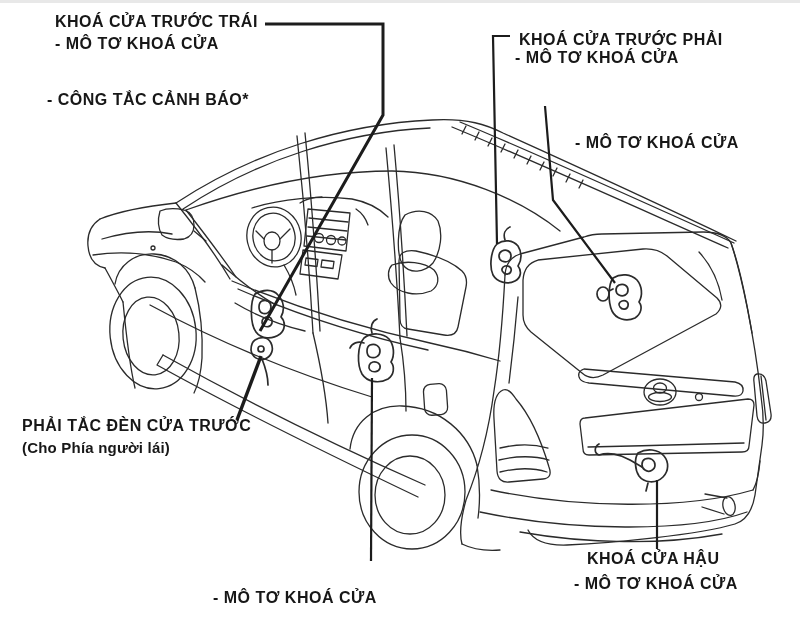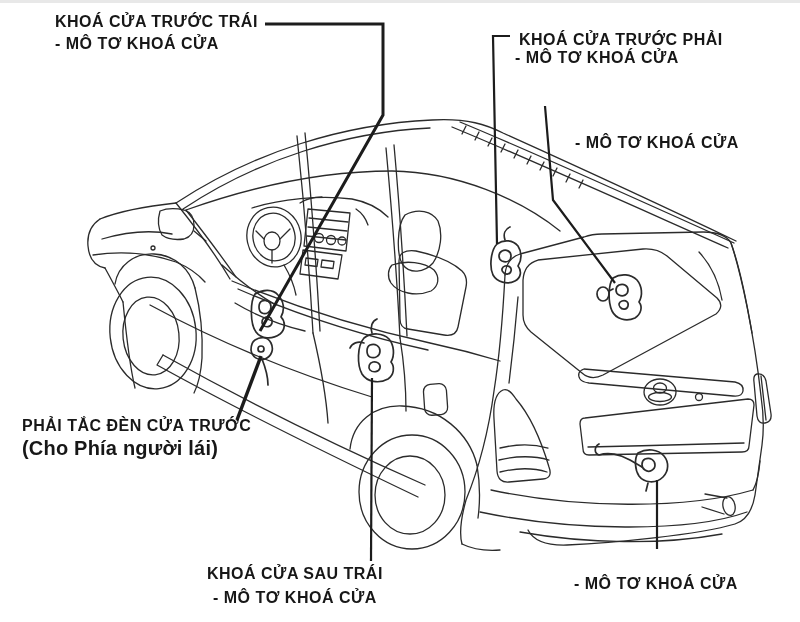--- a/index.html
+++ b/index.html
@@ -5,21 +5,21 @@
   html,body{margin:0;padding:0;background:#e8e8e8;}
   .stage{
     position:relative;width:800px;height:622px;background:#ffffff;
     font-family:"Liberation Sans", sans-serif;overflow:hidden;margin:3px auto;
   }
   .stage svg{position:absolute;left:0;top:0;}
   .lbl{
     position:absolute;white-space:nowrap;color:#171717;
     font-weight:700;font-size:16px;letter-spacing:0.5px;line-height:18px;
   }
-  .lbl.small{font-size:20px;letter-spacing:0.2px;}
+  .lbl.small{font-size:15px;letter-spacing:0.2px;}
 </style>
 </head>
 <body>
 
 <div class="stage">
 
   <svg width="800" height="622" viewBox="0 0 800 622">
     <g stroke="#2b2b2b" fill="none" stroke-width="1.3" stroke-linecap="round" stroke-linejoin="round">
 
       <g>
@@ -186,27 +186,28 @@
         <path stroke-width="2.2" d="M 545,103 L 553,197 L 615,280"></path>
         <path stroke-width="3.4" d="M 237,417 L 261,353"></path>
         <path stroke-width="2.2" d="M 372,375 L 371,558"></path>
         <path stroke-width="2.2" d="M 657,477 L 657,546"></path>
       </g>
     </g>
   </svg>
 
   <div class="lbl" style="left:55px;top:10px">KHOÁ CỬA TRƯỚC TRÁI</div>
   <div class="lbl" style="left:55px;top:32px">- MÔ TƠ KHOÁ CỬA</div>
+  <div class="lbl" style="left:47px;top:88px">- CÔNG TẮC CẢNH BÁO*</div>
 
   <div class="lbl" style="left:519px;top:28px">KHOÁ CỬA TRƯỚC PHẢI</div>
   <div class="lbl" style="left:515px;top:46px">- MÔ TƠ KHOÁ CỬA</div>
 
   <div class="lbl" style="left:575px;top:131px">- MÔ TƠ KHOÁ CỬA</div>
 
   <div class="lbl" style="left:22px;top:414px">PHẢI TẮC ĐÈN CỬA TRƯỚC</div>
   <div class="lbl small" style="left:22px;top:436px">(Cho Phía người lái)</div>
 
-  <div class="lbl" style="left:207px;top:562px">KHOÁ CỬA SAU TRÁI</div>
   <div class="lbl" style="left:213px;top:586px">- MÔ TƠ KHOÁ CỬA</div>
 
+  <div class="lbl" style="left:587px;top:547px">KHOÁ CỬA HẬU</div>
   <div class="lbl" style="left:574px;top:572px">- MÔ TƠ KHOÁ CỬA</div>
 
 </div>
 
 </body></html>

